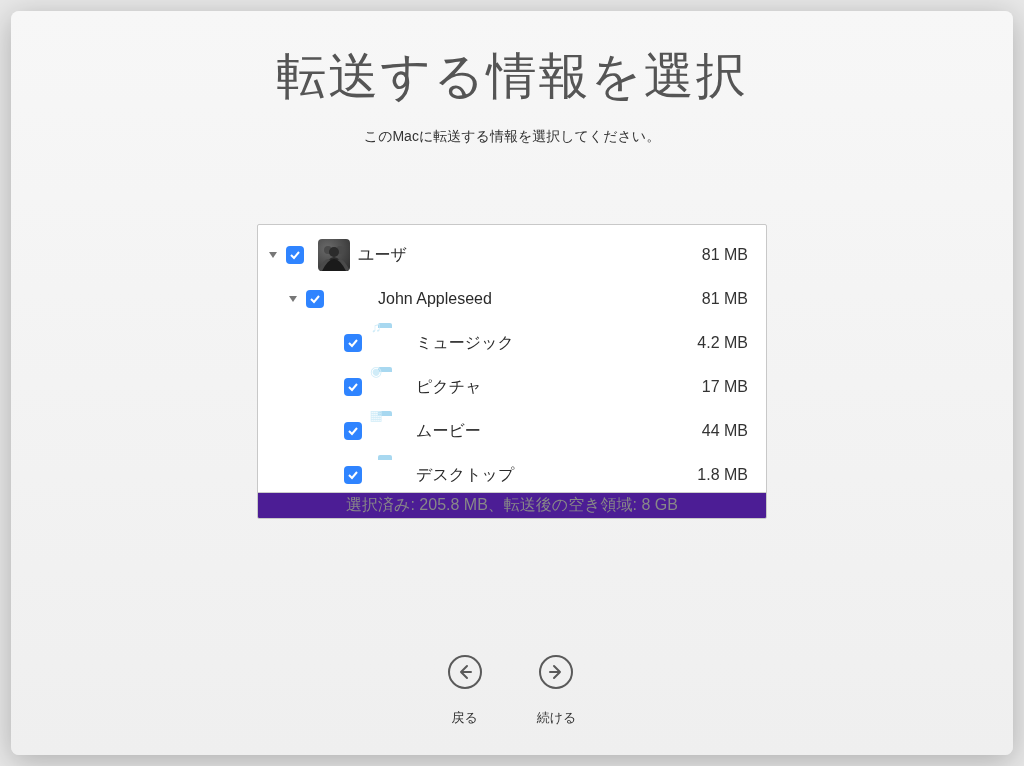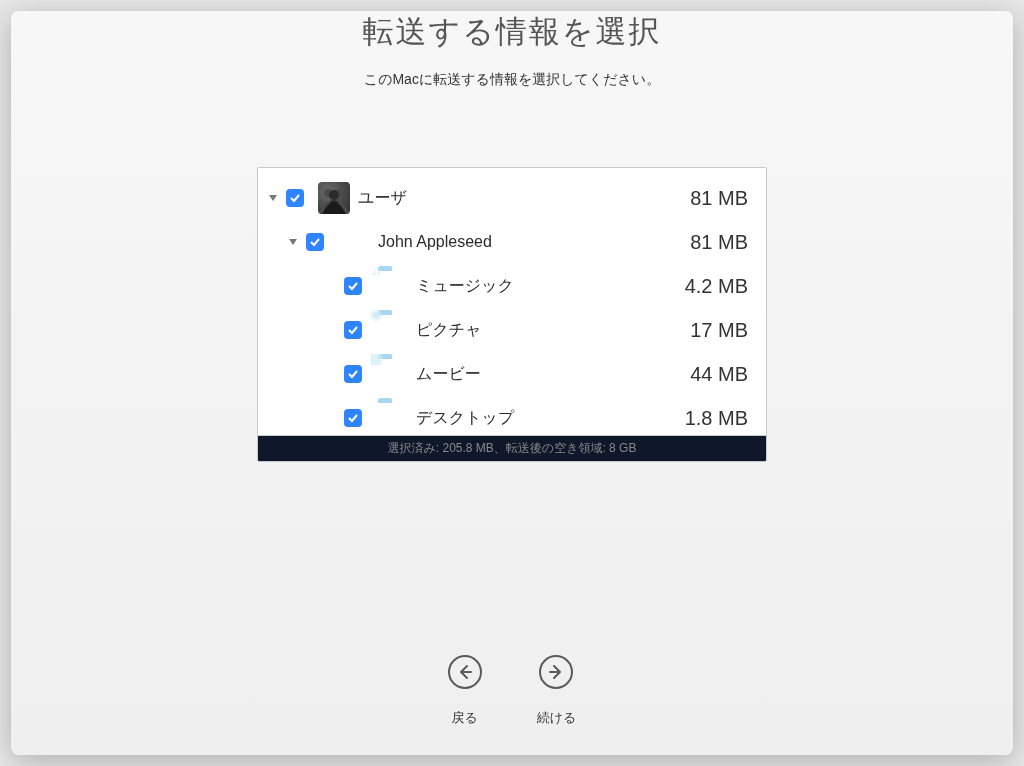--- a/index.html
+++ b/index.html
@@ -17,23 +17,24 @@
       height: 744px;
       background: linear-gradient(to bottom, #f7f7f7, #efefef);
       border-radius: 8px;
       box-shadow: 0 6px 30px rgba(0,0,0,0.25);
       display: flex;
       flex-direction: column;
       align-items: center;
       position: relative;
     }
     .title {
-      font-size: 31px;
+      font-size: 50px;
       font-weight: 300;
       color: #555;
+      margin-top: 32px;
       letter-spacing: 2px;
     }
     .subtitle {
       font-size: 14px;
       color: #333;
       margin-top: 18px;
     }
     .panel {
       width: 510px;
       height: 295px;
@@ -82,34 +83,34 @@
       height: 32px;
       margin: 0 8px;
       flex-shrink: 0;
       position: relative;
     }
     .row .label {
       flex: 1;
       font-size: 16px;
     }
     .row .size {
-      font-size: 20px;
+      font-size: 16px;
       color: #333;
       padding-right: 10px;
       min-width: 80px;
       text-align: right;
     }
     .indent-0 { padding-left: 0px; justify-content: flex-end; }
     .indent-1 { padding-left: 20px; }
     .indent-2 { padding-left: 58px; }
     .status-bar {
       height: 26px;
       border-top: 1px solid #ccc;
-      background: #0f172a;
-      font-size: 12px;
+      background: #4c1d95;
+      font-size: 16px;
       color: #888;
       display: flex;
       align-items: center;
       justify-content: center;
     }
     .footer {
       position: absolute;
       bottom: 28px;
       display: flex;
       gap: 55px;

